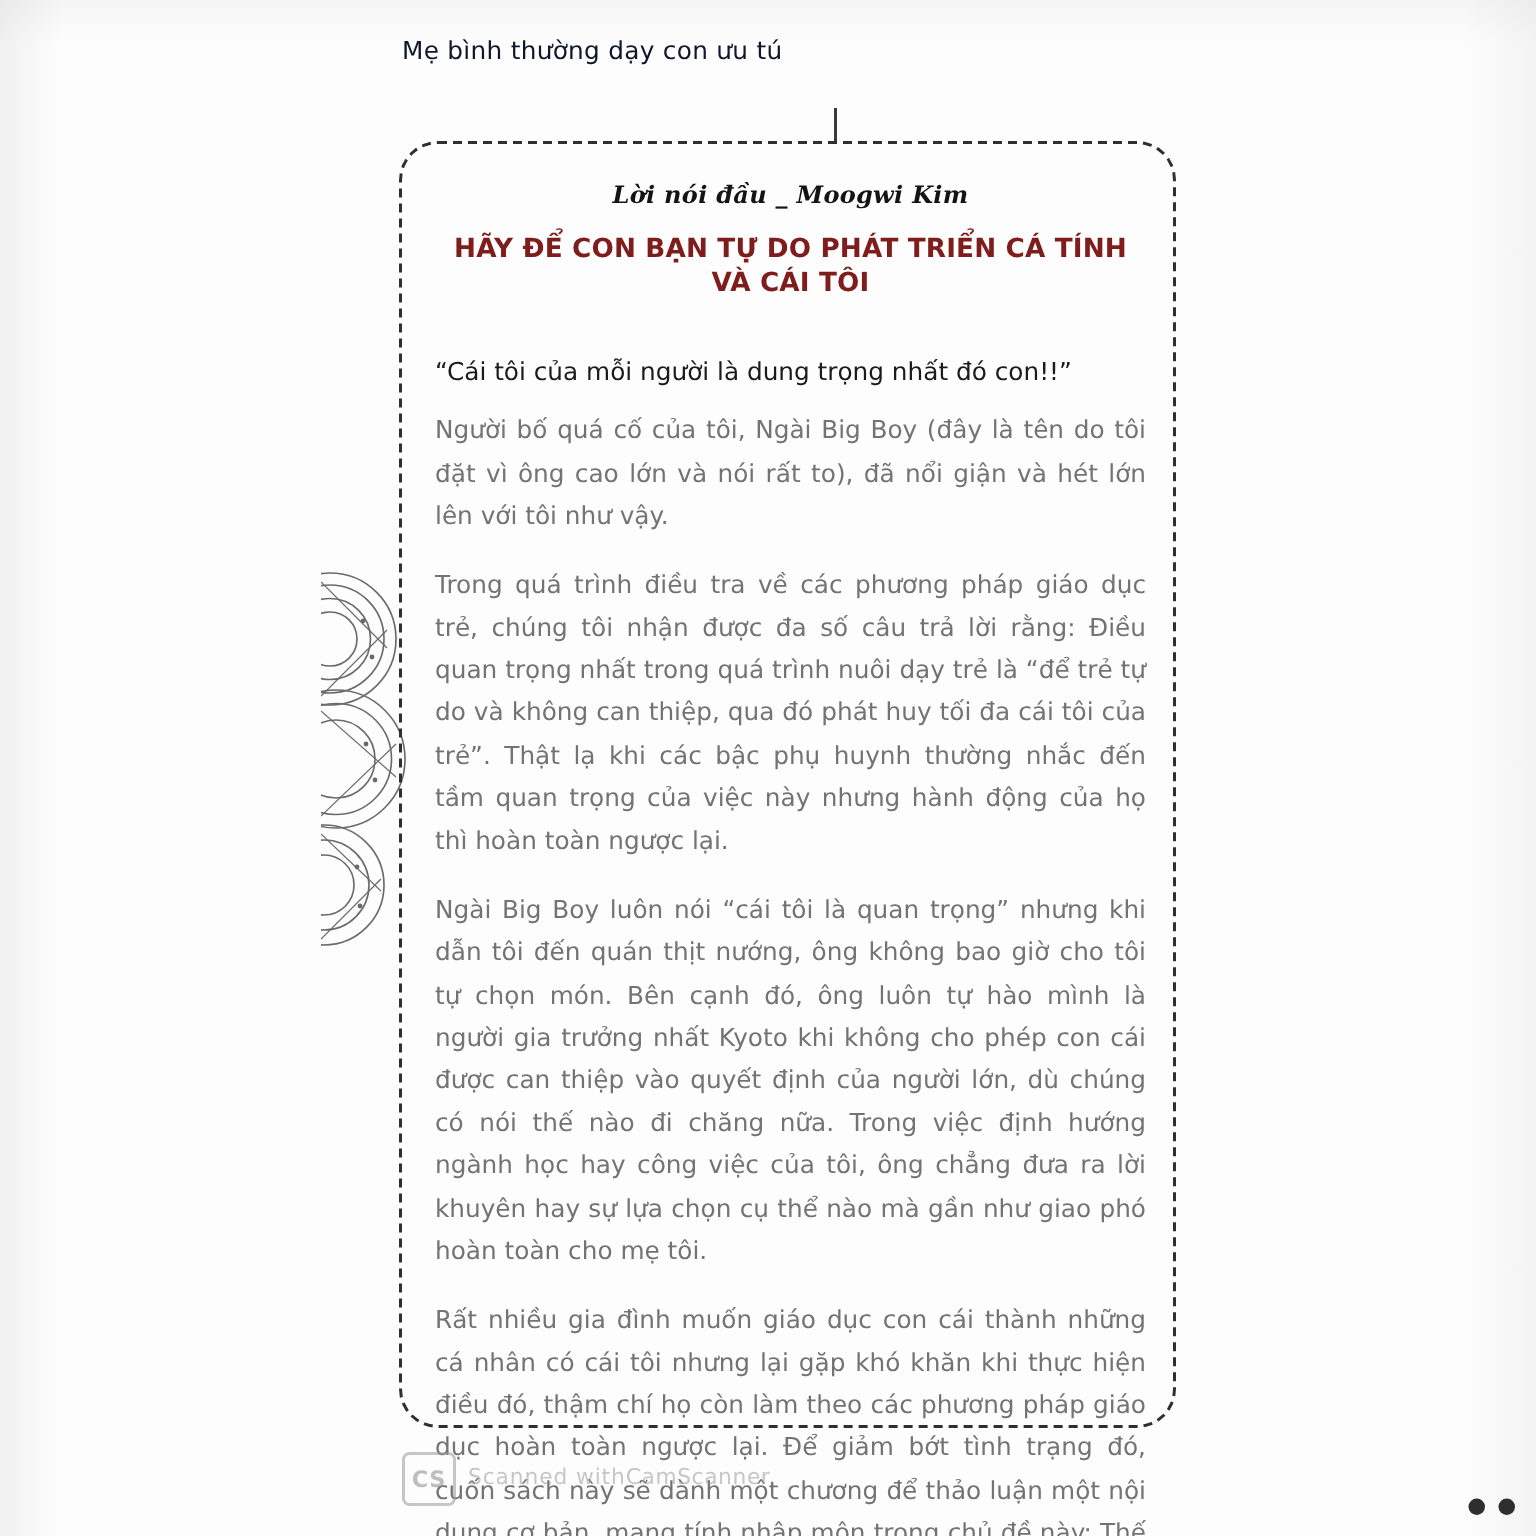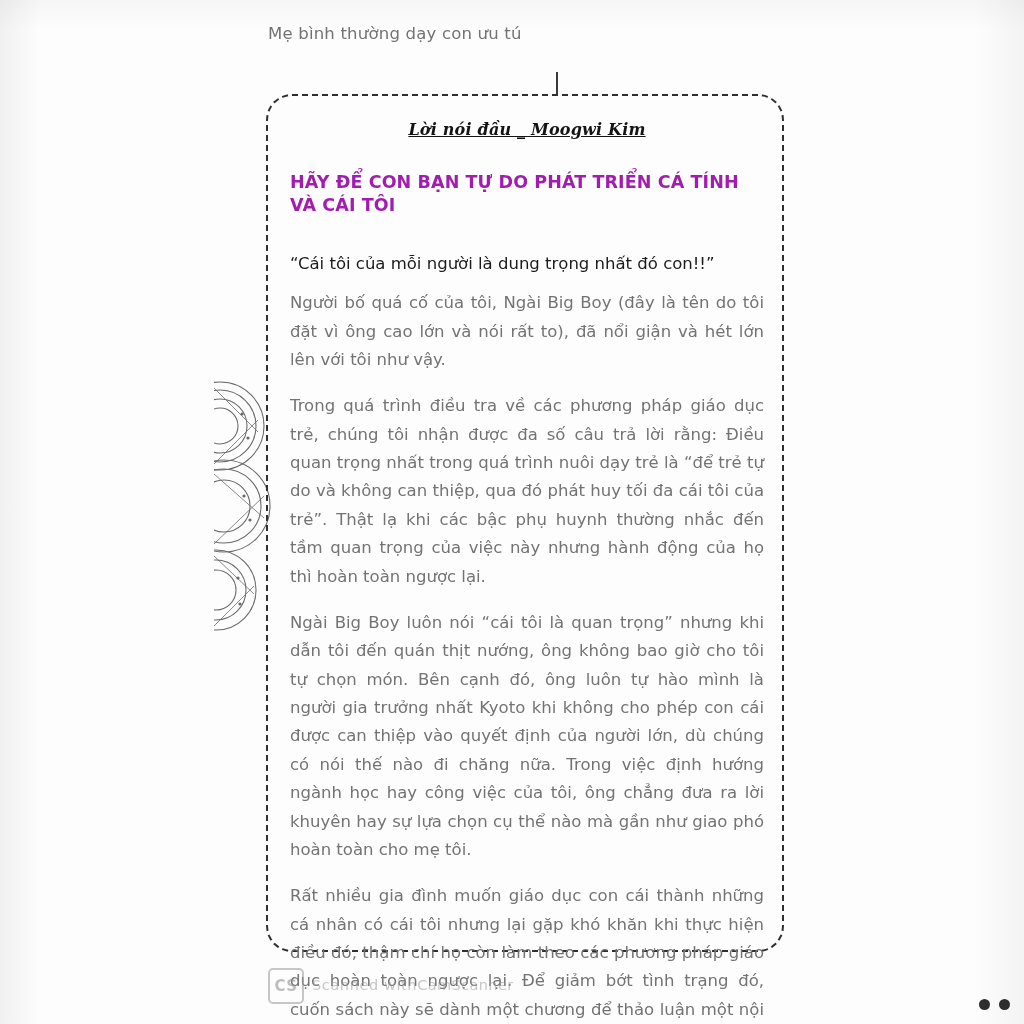--- a/index.html
+++ b/index.html
@@ -37,21 +37,21 @@
   }
 
   
   #running-header {
     position: absolute;
     left: 268px;
     top: 24px;
     font-family: "DejaVu Sans", sans-serif;
     font-size: 16.5px;
     letter-spacing: 0.2px;
-    color: #737373;
+    color: #0f172a;
     white-space: nowrap;
   }
 
   
   #left-ornament {
     position: absolute;
     left: 214px;
     top: 378px;
     width: 86px;
     height: 300px;
@@ -91,29 +91,29 @@
 
   .foreword-label {
     font-family: "DejaVu Serif", serif;
     font-style: italic;
     font-weight: bold;
     font-size: 16px;
     text-align: center;
     color: #141414;
     margin: 8px 0 0 0;
     letter-spacing: 0.2px;
-    text-decoration: underline;
   }
 
   .chapter-title {
     font-family: "DejaVu Sans", sans-serif;
     font-weight: bold;
     font-size: 17.5px;
-    color: #a21caf;
-    margin: 32px 0 0 0;
+    text-align: center;
+    color: #7f1d1d;
+    margin: 16px 0 0 0;
     letter-spacing: 0.1px;
     line-height: 1.3;
   }
 
   .body-block {
     margin-top: 34px;
   }
 
   .quote-line {
     font-size: 16.5px;

